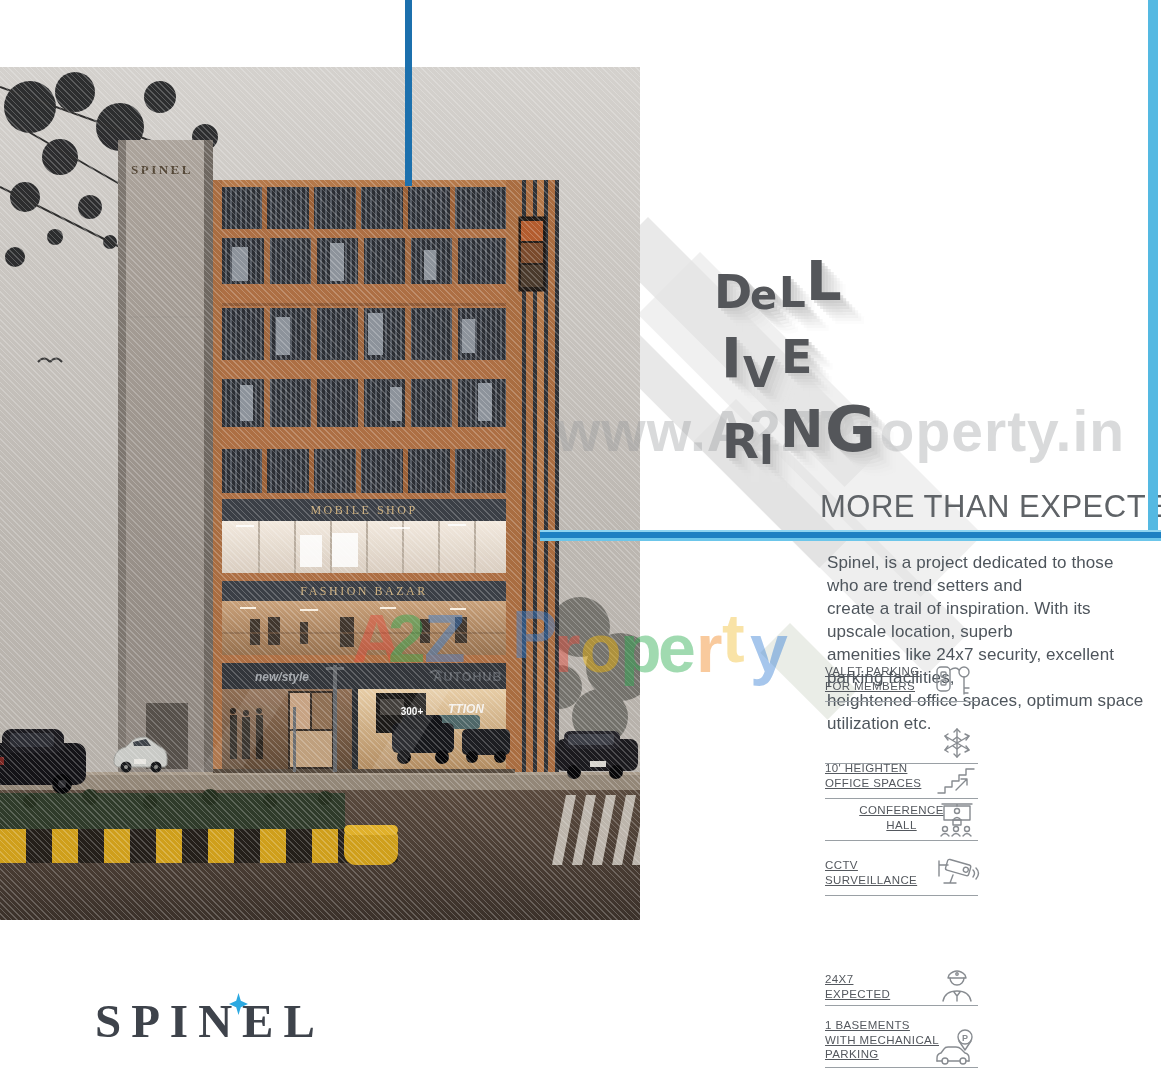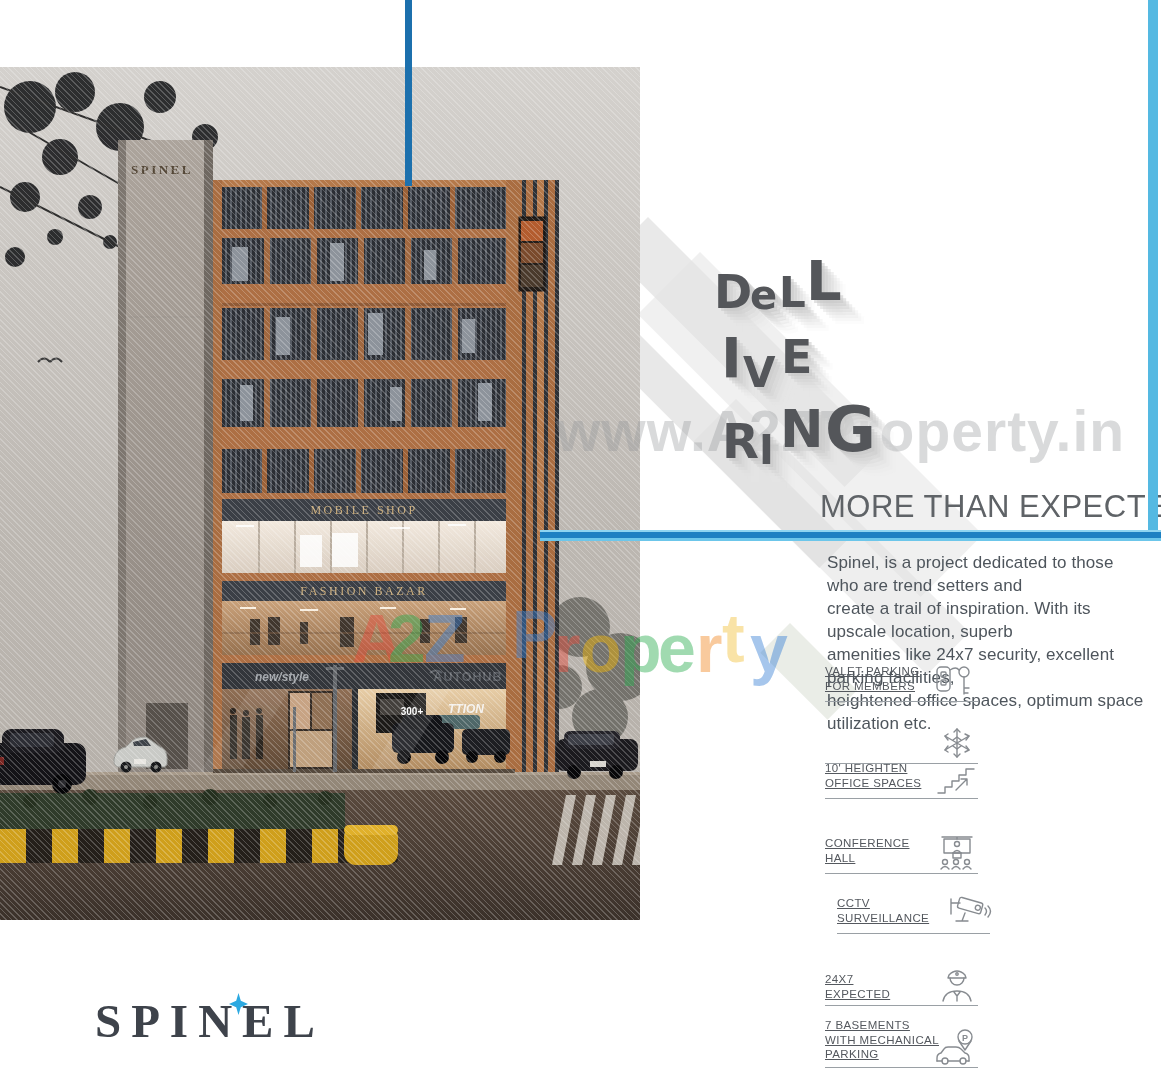--- a/index.html
+++ b/index.html
@@ -63,21 +63,21 @@
 
   .para{position:absolute;left:827px;top:551px;width:322px;z-index:6;font-size:17px;
         color:#4e555c;line-height:23px;letter-spacing:.1px;white-space:pre-line;}
 
   
   .am{position:absolute;left:825px;width:153px;z-index:6;border-bottom:1px solid #9aa0a5;}
   .am .lbl{font-size:11.5px;color:#54585e;letter-spacing:.4px;line-height:14.5px;
            white-space:pre-line;padding-bottom:4px;text-decoration:underline;}
   .am svg{position:absolute;right:-2px;bottom:1px;}
   .am-i1{top:664px;height:37px;} .am-i2{top:726px;height:37px;} .am-i3{top:761px;height:37px;}
-  .am-i4{top:836px;height:37px;} .am-i5{top:896px;height:37px;margin-left:12px;} .am-i6{top:972px;height:33px;}
+  .am-i4{top:803px;height:37px;text-align:center;} .am-i5{top:858px;height:37px;} .am-i6{top:972px;height:33px;}
   .am-i7{top:1018px;height:49px;}
 
   
   .logo{position:absolute;left:95px;top:998px;z-index:6;font-family:"Liberation Serif","DejaVu Serif",serif;
         font-weight:bold;font-size:47px;letter-spacing:10px;color:#3e434b;line-height:1;}
   .logo-star{position:absolute;left:229px;top:993px;z-index:7;}
 
   .ico{stroke:#878b90;fill:none;stroke-width:1.4;stroke-linecap:round;stroke-linejoin:round;}
 </style>
 </head>
@@ -497,21 +497,21 @@
 EXPECTED</div>
     <svg class="ico" width="46" height="38" viewBox="0 0 46 38">
       <path d="M15,9 q8,-8 16,0 l1,3 h-18 z"></path>
         <circle cx="23" cy="8" r="1.2"></circle>
       <path d="M16,12 a7,7 0 0 0 14,0"></path>
       <path d="M9,35 q2,-10 14,-10 q12,0 14,10"></path>
       <path d="M20,26 l3,4 l3,-4 M23,30 v5"></path>
     </svg>
   </div>
   <div class="am am-i7">
-    <div class="lbl">7 BASEMENTS
+    <div class="lbl">1 BASEMENTS
 WITH MECHANICAL
 PARKING</div>
     <svg class="ico" width="46" height="38" viewBox="0 0 46 38">
       <circle cx="31" cy="9" r="7"></circle>
         <path d="M25,13 l6,9 l6,-9"></path>
       <text x="31" y="12.5" font-size="9" text-anchor="middle" fill="#878b90" stroke="none" font-weight="bold" font-family="Liberation Sans,sans-serif">P</text>
       <path d="M3,33 v-3 q0,-4 4,-5 l3,-4 q1,-2 4,-2 h8 q3,0 5,2 l4,4 q4,1 4,5 v3"></path>
       <path d="M3,33 h5 M14,33 h12 M32,33 h3"></path>
       <circle cx="11" cy="33" r="3"></circle>
         <circle cx="29" cy="33" r="3"></circle>

